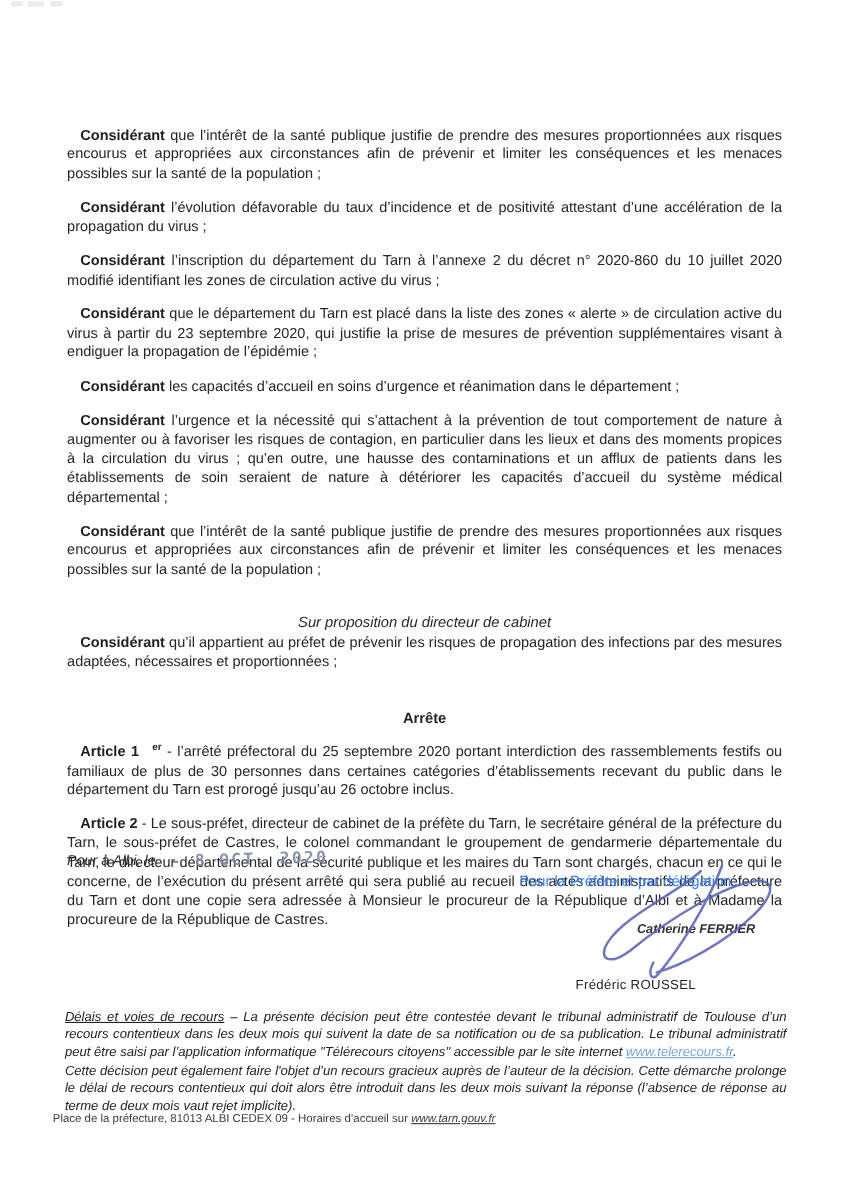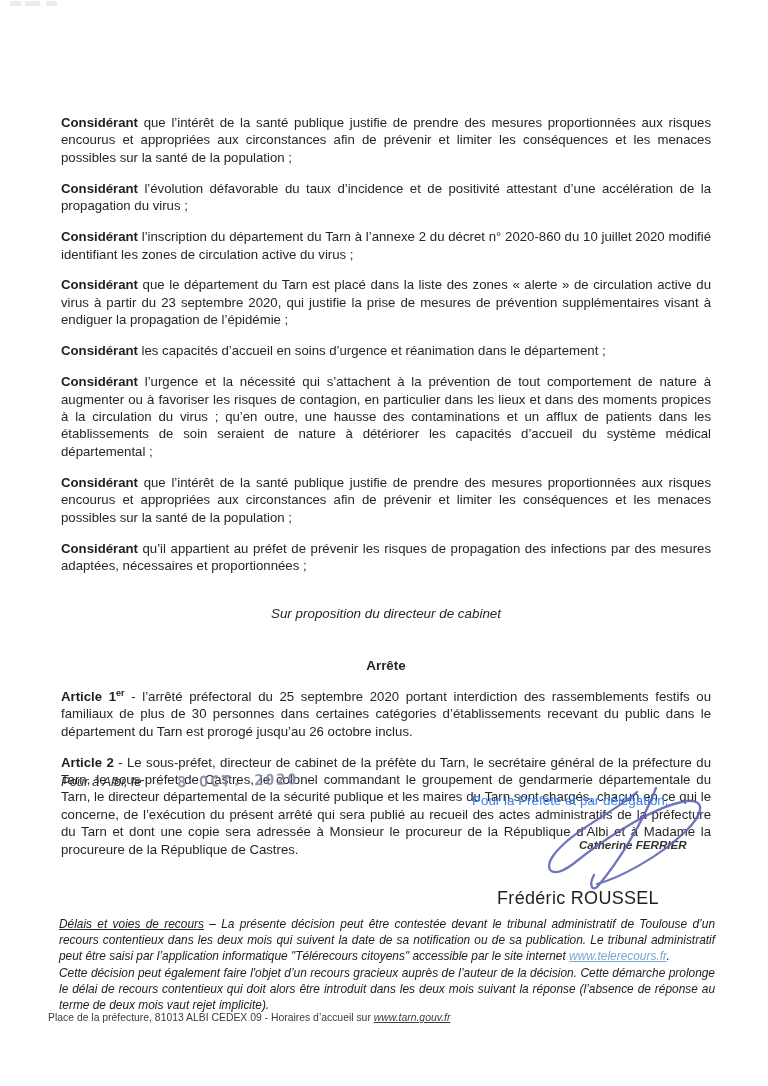--- a/index.html
+++ b/index.html
@@ -10,21 +10,21 @@
   }
   .page{position:relative;width:768px;height:1086px;background:#fff;}
   .scan-artifact{position:absolute;top:1px;height:5px;background:#ececec;border-radius:1px;}
   .a1{left:10px;width:11px;} .a2{left:25px;width:15px;} .a3{left:46px;width:11px;}
 
   .content{position:absolute;left:61px;top:114px;width:650px;}
   .para{
     font-size:13.2px;line-height:1.32;text-align:justify;
     margin:0 0 13.5px 0;color:#262626;
   }
-  .para b{font-weight:bold;color:#1f1f1f;}
+  .para b{font-weight:bold;color:#1f1f1f;margin-left:12px;}
   .center-line{text-align:center;margin:0;}
   .sur-prop{font-style:italic;font-size:13.4px;margin-top:31px;}
   .arrete{font-weight:bold;font-size:13.4px;margin-top:34px;margin-bottom:13px;}
   sup{font-size:9px;line-height:0;}
 
   .dateline{
     position:absolute;left:61px;top:772px;font-size:13px;font-style:italic;color:#2a2a2a;
     white-space:nowrap;
   }
   .date-stamp{
@@ -37,21 +37,21 @@
   .sig-block{
     position:absolute;left:472px;top:792px;width:238px;
     font-size:13.4px;line-height:1.28;color:#3b82f6;
   }
   .stamp-name{
     position:absolute;left:579px;top:838px;font-size:11.6px;font-weight:bold;
     font-style:italic;color:#333;white-space:nowrap;
   }
   .signer-name{
     position:absolute;left:468px;top:888px;width:220px;text-align:center;
-    font-size:18px;color:#1f1f1f;letter-spacing:.3px;
+    font-size:12px;color:#1f1f1f;letter-spacing:.3px;
   }
   .signature-svg{position:absolute;left:537px;top:784px;width:184px;height:120px;}
 
   .recours{
     position:absolute;left:59px;top:916px;width:656px;
     font-size:11.9px;font-style:italic;line-height:1.36;text-align:justify;color:#222;
   }
   .recours p{margin:0;}
   .recours .title{text-decoration:underline;}
   .link-blue{color:#7aa7d6;text-decoration:underline;cursor:pointer;}
@@ -72,23 +72,23 @@
   <span class="scan-artifact a3"></span>
 
   <div class="content">
     <p class="para"><b>Considérant</b><span> que l’intérêt de la santé publique justifie de prendre des mesures proportionnées aux risques encourus et appropriées aux circonstances afin de prévenir et limiter les conséquences et les menaces possibles sur la santé de la population ;</span></p>
     <p class="para"><b>Considérant</b><span> l’évolution défavorable du taux d’incidence et de positivité attestant d’une accélération de la propagation du virus ;</span></p>
     <p class="para"><b>Considérant</b><span> l’inscription du département du Tarn à l’annexe 2 du décret n° 2020-860 du 10 juillet 2020 modifié identifiant les zones de circulation active du virus ;</span></p>
     <p class="para"><b>Considérant</b><span> que le département du Tarn est placé dans la liste des zones « alerte » de circulation active du virus à partir du 23 septembre 2020, qui justifie la prise de mesures de prévention supplémentaires visant à endiguer la propagation de l’épidémie ;</span></p>
     <p class="para"><b>Considérant</b><span> les capacités d’accueil en soins d’urgence et réanimation dans le département ;</span></p>
     <p class="para"><b>Considérant</b><span> l’urgence et la nécessité qui s’attachent à la prévention de tout comportement de nature à augmenter ou à favoriser les risques de contagion, en particulier dans les lieux et dans des moments propices à la circulation du virus ; qu’en outre, une hausse des contaminations et un afflux de patients dans les établissements de soin seraient de nature à détériorer les capacités d’accueil du système médical départemental ;</span></p>
     <p class="para"><b>Considérant</b><span> que l’intérêt de la santé publique justifie de prendre des mesures proportionnées aux risques encourus et appropriées aux circonstances afin de prévenir et limiter les conséquences et les menaces possibles sur la santé de la population ;</span></p>
+    <p class="para center-line sur-prop">Sur proposition du directeur de cabinet</p>
+
     <p class="para"><b>Considérant</b><span> qu’il appartient au préfet de prévenir les risques de propagation des infections par des mesures adaptées, nécessaires et proportionnées ;</span></p>
-
-    <p class="para center-line sur-prop">Sur proposition du directeur de cabinet</p>
 
     <p class="para center-line arrete">Arrête</p>
 
     <p class="para"><b>Article 1</b><b><sup>er</sup></b><span> - l’arrêté préfectoral du 25 septembre 2020 portant interdiction des rassemblements festifs ou familiaux de plus de 30 personnes dans certaines catégories d’établissements recevant du public dans le département du Tarn est prorogé jusqu’au 26 octobre inclus.</span></p>
 
     <p class="para"><b>Article 2</b><span> - Le sous-préfet, directeur de cabinet de la préfète du Tarn, le secrétaire général de la préfecture du Tarn, le sous-préfet de Castres, le colonel commandant le groupement de gendarmerie départementale du Tarn, le directeur départemental de la sécurité publique et les maires du Tarn sont chargés, chacun en ce qui le concerne, de l’exécution du présent arrêté qui sera publié au recueil des actes administratifs de la préfecture du Tarn et dont une copie sera adressée à Monsieur le procureur de la République d’Albi et à Madame la procureure de la République de Castres.</span></p>
   </div>
 
   <div class="dateline">
     <span>Pour à Albi, le</span><span class="date-stamp">- 8 OCT. 2020</span>

